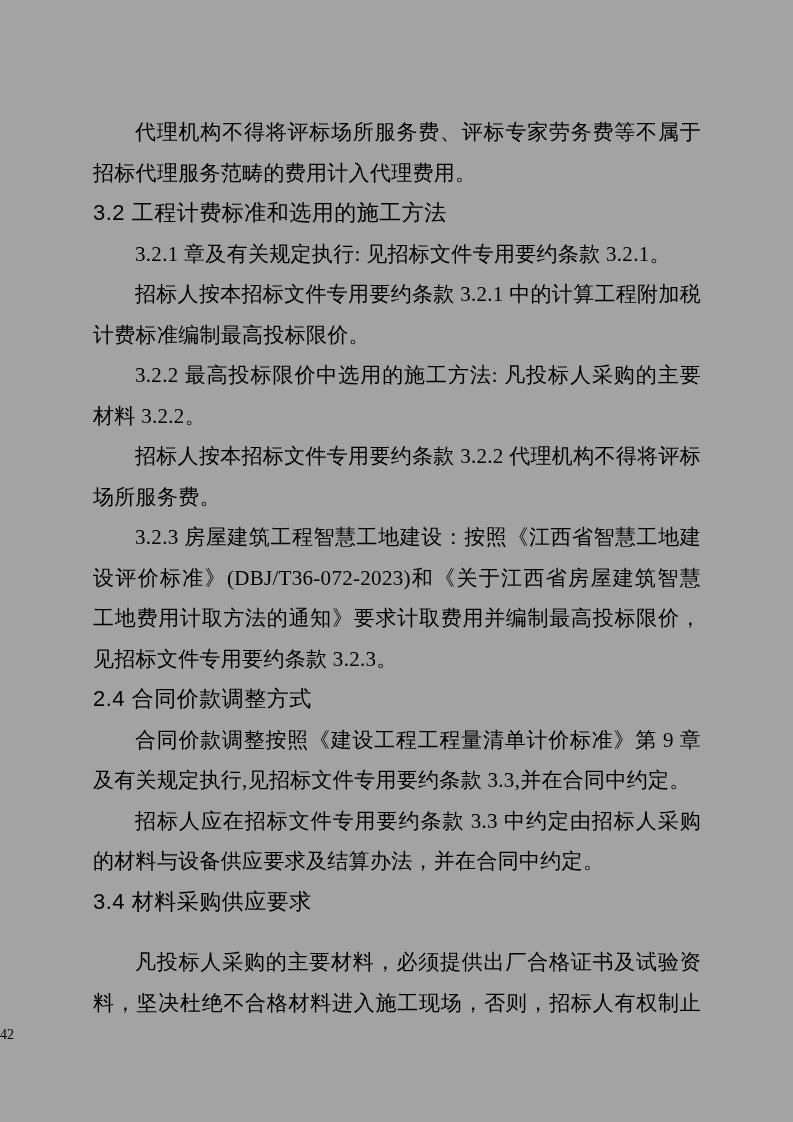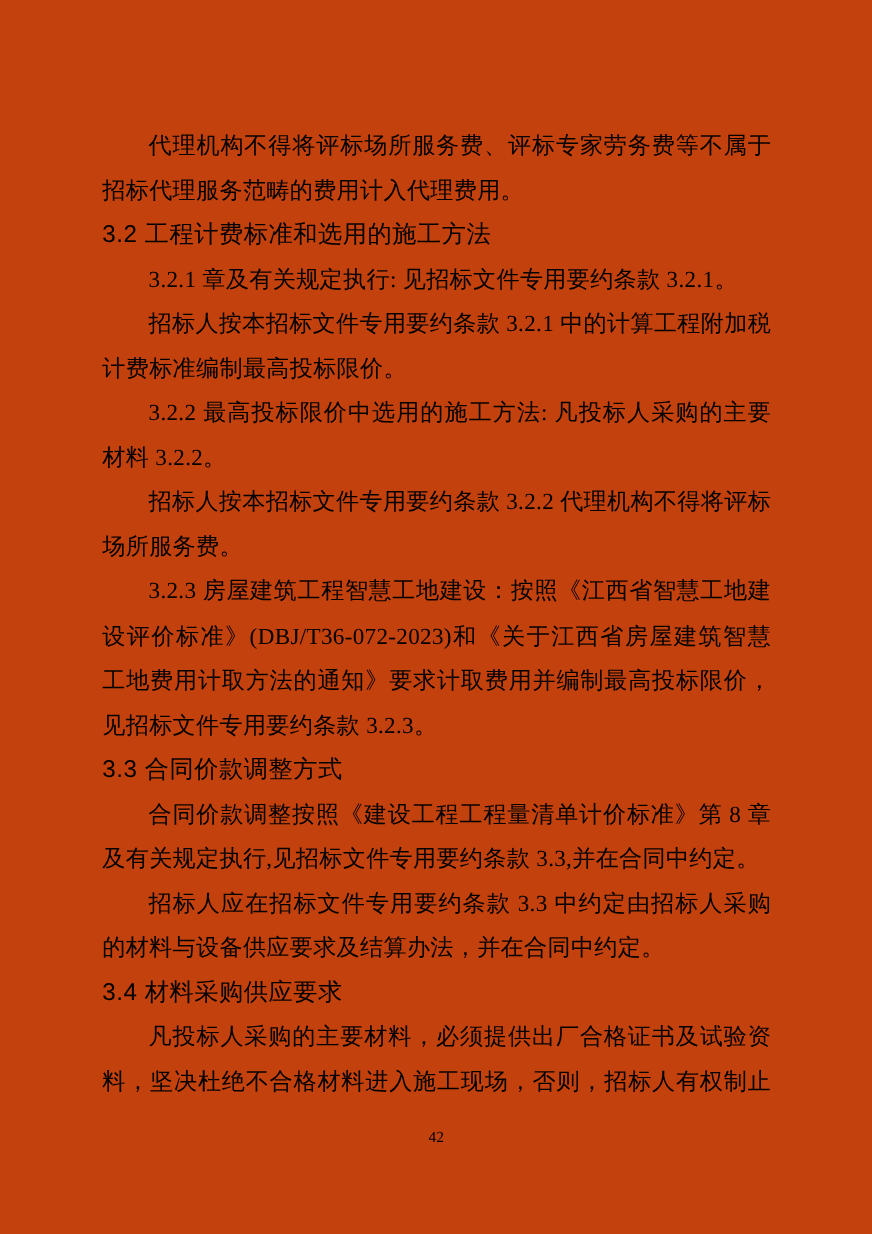--- a/index.html
+++ b/index.html
@@ -4,21 +4,21 @@
 <style>
   html, body {
     margin: 0;
     padding: 0;
     background: #ffffff;
   }
   .page {
     position: relative;
     width: 793px;
     height: 1122px;
-    background: #c2410c;
+    background: #a3a3a3;
     color: #000000;
     overflow: hidden;
     font-family: "Liberation Serif", "DejaVu Serif", serif;
   }
   .content {
     position: absolute;
     left: 93px;
     top: 112px;
     width: 608px;
   }
@@ -27,36 +27,37 @@
     font-size: 21px;
     line-height: 40.5px;
     text-align: justify;
     text-justify: inter-character;
     text-indent: 2em;
     letter-spacing: 0.3px;
     word-break: break-all;
   }
   .para.fill-last {
     text-align-last: justify;
+    margin-top: 20px;
   }
   .heading {
     margin: 0;
     font-family: "Liberation Sans", "DejaVu Sans", sans-serif;
     font-weight: normal;
     font-size: 22px;
     line-height: 40.5px;
     text-indent: 0;
     letter-spacing: 0.5px;
   }
   .page-number {
     position: absolute;
     top: 1026px;
     left: 0;
     width: 100%;
-    text-align: center;
+    text-align: left;
     font-size: 14px;
     line-height: 18px;
     font-family: "Liberation Serif", "DejaVu Serif", serif;
     color: #000000;
   }
 </style>
 </head>
 <body>
 
 <div class="page">
@@ -69,23 +70,23 @@
     <p class="para">3.2.1 章及有关规定执行: 见招标文件专用要约条款 3.2.1。</p>
 
     <p class="para">招标人按本招标文件专用要约条款 3.2.1 中的计算工程附加税计费标准编制最高投标限价。</p>
 
     <p class="para">3.2.2 最高投标限价中选用的施工方法: 凡投标人采购的主要材料 3.2.2。</p>
 
     <p class="para">招标人按本招标文件专用要约条款 3.2.2 代理机构不得将评标场所服务费。</p>
 
     <p class="para">3.2.3 房屋建筑工程智慧工地建设：按照《江西省智慧工地建设评价标准》(DBJ/T36-072-2023)和《关于江西省房屋建筑智慧工地费用计取方法的通知》要求计取费用并编制最高投标限价，见招标文件专用要约条款 3.2.3。</p>
 
-    <h2 class="heading">3.3 合同价款调整方式</h2>
+    <h2 class="heading">2.4 合同价款调整方式</h2>
 
-    <p class="para">合同价款调整按照《建设工程工程量清单计价标准》第 8 章及有关规定执行,见招标文件专用要约条款 3.3,并在合同中约定。</p>
+    <p class="para">合同价款调整按照《建设工程工程量清单计价标准》第 9 章及有关规定执行,见招标文件专用要约条款 3.3,并在合同中约定。</p>
 
     <p class="para">招标人应在招标文件专用要约条款 3.3 中约定由招标人采购的材料与设备供应要求及结算办法，并在合同中约定。</p>
 
     <h2 class="heading">3.4 材料采购供应要求</h2>
 
     <p class="para fill-last">凡投标人采购的主要材料，必须提供出厂合格证书及试验资料，坚决杜绝不合格材料进入施工现场，否则，招标人有权制止</p>
 
   </div>
 
   <div class="page-number">42</div>

